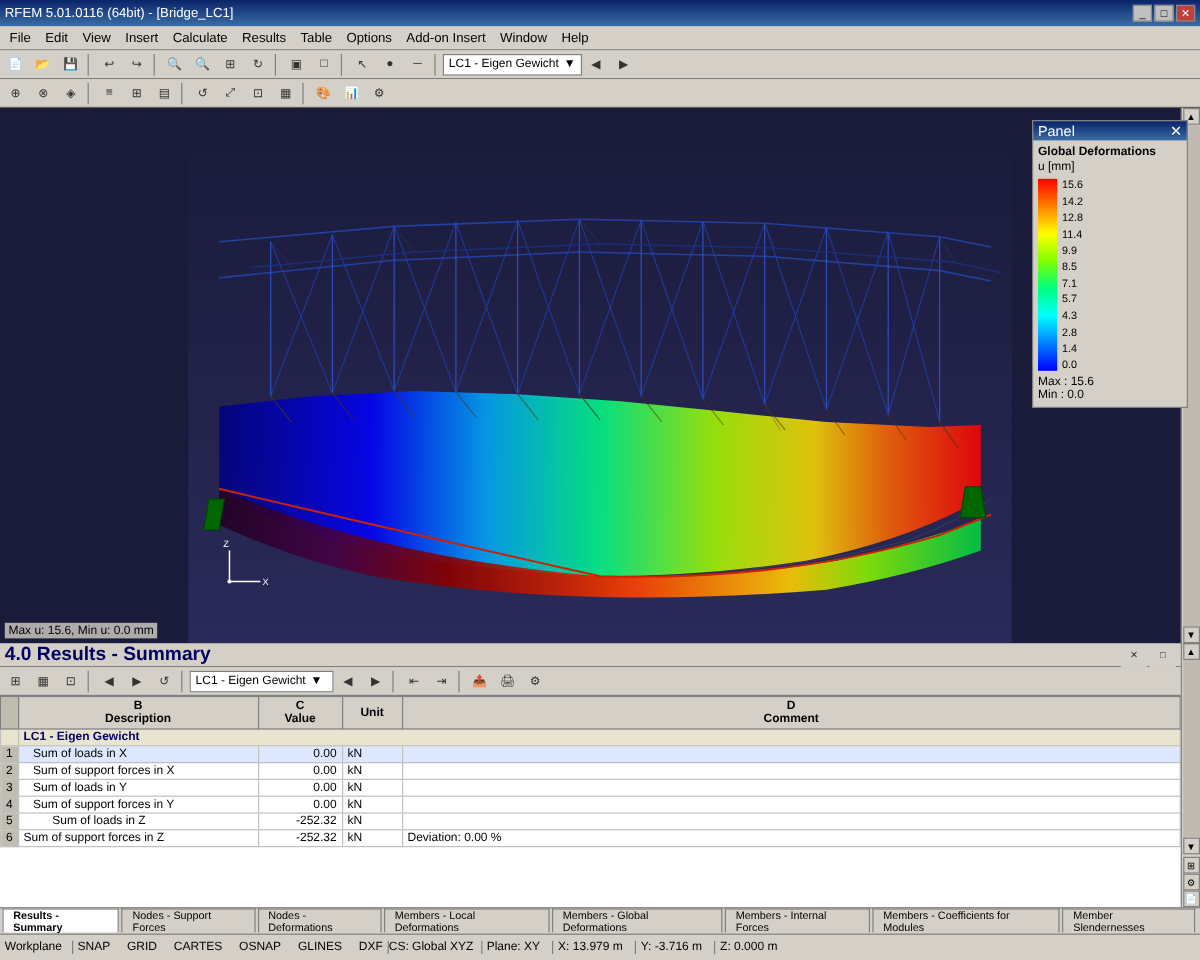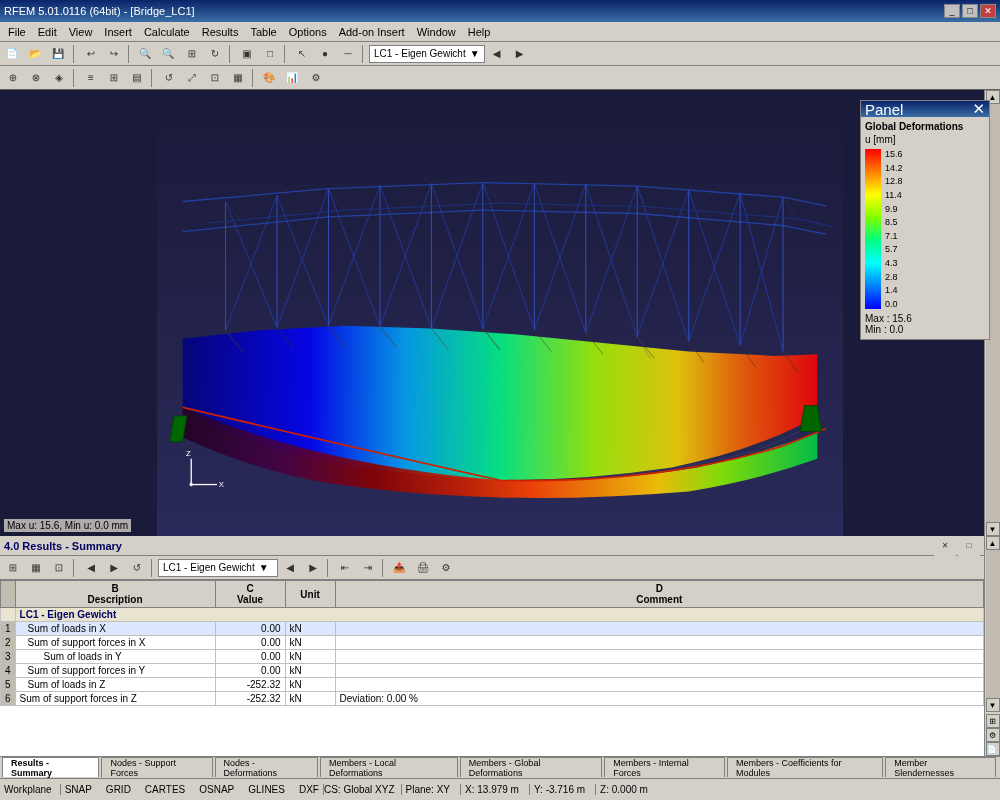--- a/index.html
+++ b/index.html
@@ -61,21 +61,21 @@
     #panel {
       width: 130px;
       background: #d4d0c8;
       border: 1px solid #808080;
       position: absolute;
       top: 10px; right: 10px;
       z-index: 20;
     }
     #panel-header {
       height: 16px; background: linear-gradient(to bottom, #0a246a, #3a6ea5);
-      color: white; font-size: 15px; display: flex; align-items: center;
+      color: white; font-size: 12px; display: flex; align-items: center;
       justify-content: space-between; padding: 0 4px;
     }
     #panel-content { padding: 4px; }
     #panel-title { font-size: 10px; font-weight: bold; margin-bottom: 2px; }
     #panel-subtitle { font-size: 10px; margin-bottom: 4px; }
 
     
     #color-scale {
       display: flex; gap: 4px;
     }
@@ -94,21 +94,21 @@
     
     #viewport-maxmin {
       position: absolute; bottom: 4px; left: 4px; color: #000; font-size: 10px; z-index: 10;
       background: rgba(212,208,200,0.8); padding: 1px 3px;
     }
     #results-header {
       height: 20px; background: #d4d0c8;
       display: flex; align-items: center; justify-content: space-between;
       border-bottom: 1px solid #808080; padding: 0 4px;
     }
-    #results-title { font-size: 11px; font-weight: bold; color: #000060; }
+    #results-title { font-size: 16px; font-weight: bold; color: #000060; }
     #results-toolbar {
       height: 24px; background: #d4d0c8;
       display: flex; align-items: center; padding: 0 2px; gap: 1px;
       border-bottom: 1px solid #808080;
     }
     #results-table-container {
       flex: 1; overflow: hidden; background: white;
     }
     #results-table {
       width: 100%; border-collapse: collapse; font-size: 10px;
@@ -515,35 +515,35 @@
                 </tr>
                 <tr>
                   <td style="background:#c0bcb0; text-align:center;">2</td>
                     <td class="col-desc" style="padding-left:12px;">Sum of support forces in X</td>
                     <td class="col-val">0.00</td>
                     <td class="col-unit">kN</td>
                     <td class="col-comment"></td>
                 </tr>
                 <tr>
                   <td style="background:#c0bcb0; text-align:center;">3</td>
-                    <td class="col-desc" style="padding-left:28px;">Sum of loads in Y</td>
+                    <td class="col-desc" style="padding-left:12px;">Sum of loads in Y</td>
                     <td class="col-val">0.00</td>
                     <td class="col-unit">kN</td>
                     <td class="col-comment"></td>
                 </tr>
                 <tr>
                   <td style="background:#c0bcb0; text-align:center;">4</td>
                     <td class="col-desc" style="padding-left:12px;">Sum of support forces in Y</td>
                     <td class="col-val">0.00</td>
                     <td class="col-unit">kN</td>
                     <td class="col-comment"></td>
                 </tr>
                 <tr>
                   <td style="background:#c0bcb0; text-align:center;">5</td>
-                    <td class="col-desc" style="padding-left:12px;">Sum of loads in Z</td>
+                    <td class="col-desc" style="padding-left:28px;">Sum of loads in Z</td>
                     <td class="col-val">-252.32</td>
                     <td class="col-unit">kN</td>
                     <td class="col-comment"></td>
                 </tr>
                 <tr>
                   <td style="background:#c0bcb0; text-align:center;">6</td>
                     <td class="col-desc" style="">Sum of support forces in Z</td>
                     <td class="col-val">-252.32</td>
                     <td class="col-unit">kN</td>
                     <td class="col-comment">Deviation: 0.00 %</td>

